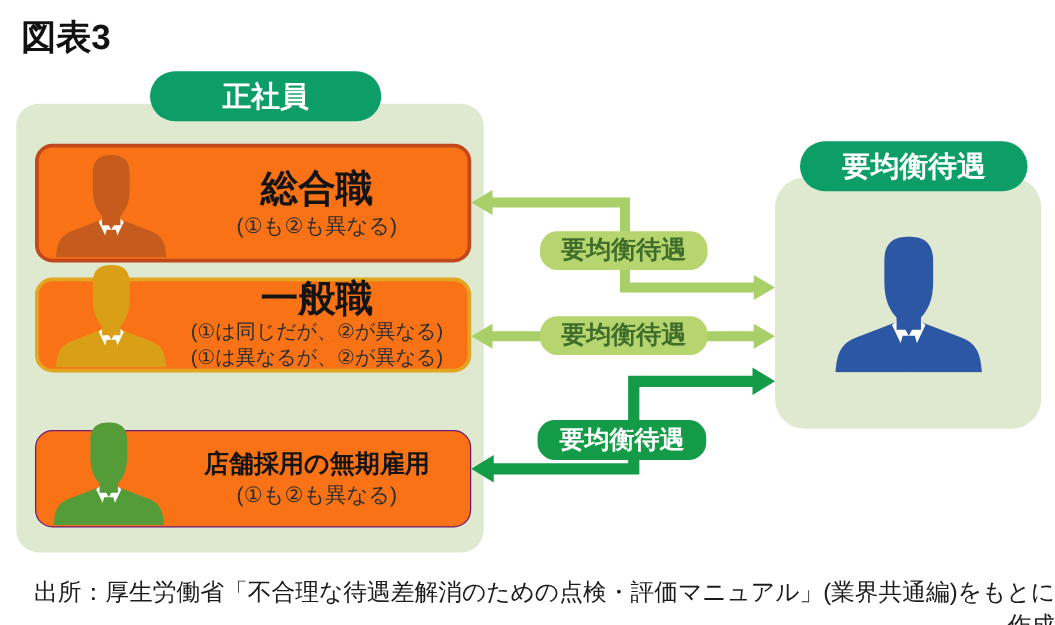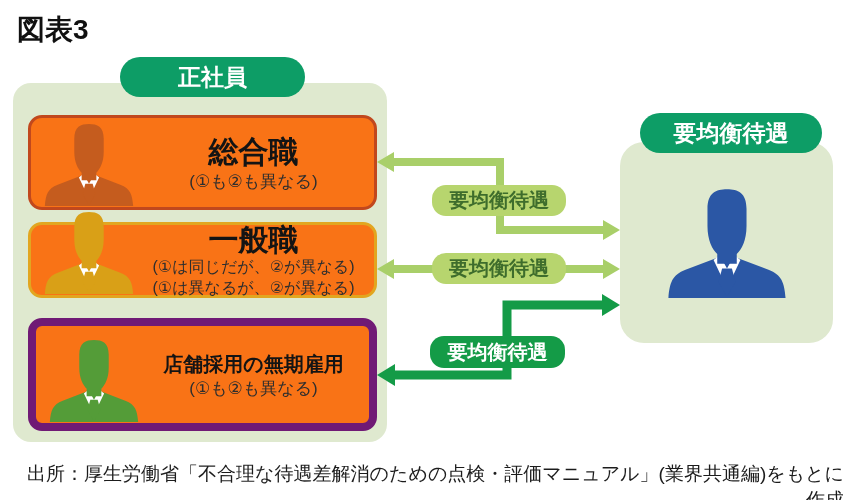--- a/index.html
+++ b/index.html
@@ -16,21 +16,21 @@
     font-weight:bold;font-size:23px;text-align:center;z-index:5;
   }
   .pill-left{left:120px;top:57px;width:185px;height:40px;line-height:40px;}
   .pill-right{left:640px;top:113px;width:182px;height:40px;line-height:40px;}
   .type-box{
     position:absolute;left:28px;width:349px;background:#f97316;border-radius:14px;
     box-sizing:border-box;z-index:2;
   }
   .box-1{top:115px;height:95px;border:3px solid #c1481d;}
   .box-2{top:222px;height:76px;border:3px solid #e2a620;}
-  .box-3{top:318px;height:113px;border:8px solid #701a75;}
+  .box-3{top:344px;height:78px;border:1px solid #701a75;}
   .person{position:absolute;left:12px;bottom:1px;width:92px;height:83px;}
   .person-right{position:absolute;left:46px;top:46px;width:122px;height:110px;}
   .box-text{
     position:absolute;left:108px;right:6px;top:50%;transform:translateY(-50%);
     text-align:center;
   }
   .box-title-large{font-size:30px;font-weight:bold;line-height:36px;color:#141414;}
   .box-title-small{font-size:20px;font-weight:bold;line-height:26px;color:#141414;}
   .box-sub{font-size:17px;line-height:23px;color:#2e2e2e;}
   .box-sub-tight{font-size:16px;line-height:21px;color:#2e2e2e;}

